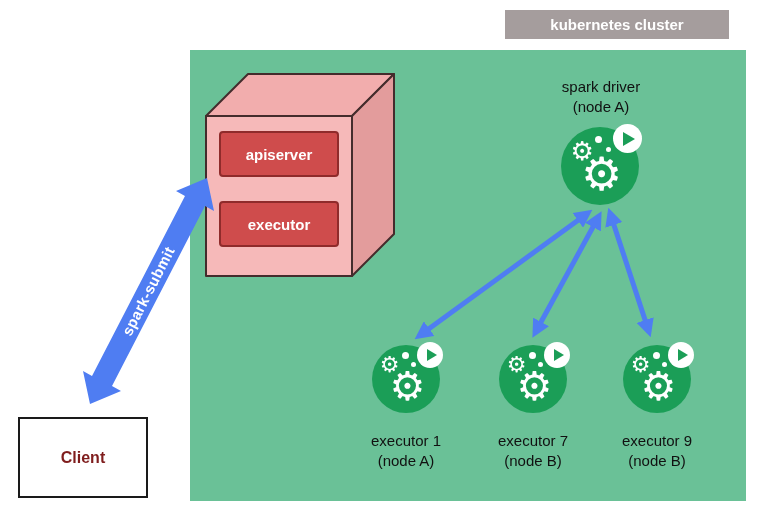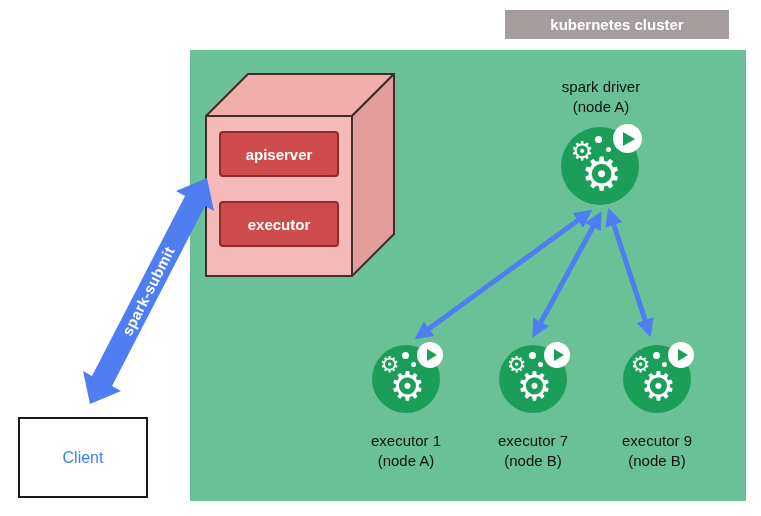--- a/index.html
+++ b/index.html
@@ -50,22 +50,22 @@
     position:absolute;right:-3px;top:-3px;width:29px;height:29px;border-radius:50%;
     background:#fff;display:flex;align-items:center;justify-content:center;
   }
   .pod-sm .play{width:26px;height:26px;}
   .tri{width:0;height:0;border-left:12px solid var(--spark-green);
     border-top:7px solid transparent;border-bottom:7px solid transparent;margin-left:3px;}
   .pod-sm .tri{border-left-width:10px;border-top-width:6px;border-bottom-width:6px;}
   .node-label{position:absolute;text-align:center;font-size:15px;line-height:20px;color:var(--label-text);}
   .client-box{
     position:absolute;left:18px;top:417px;width:130px;height:81px;box-sizing:border-box;
-    background:#fff;border:2px solid #1a1a1a;color:#3b82f6;font-size:16px;
-    display:flex;align-items:center;justify-content:center;
+    background:#fff;border:2px solid #1a1a1a;color:#7f1d1d;font-size:16px;
+    display:flex;align-items:center;justify-content:center;font-weight:bold;
   }
   .submit-label{
     position:absolute;left:148px;top:291px;
     transform:translate(-50%,-50%) rotate(-63deg);
     color:#fff;font-weight:bold;font-size:15px;white-space:nowrap;letter-spacing:.3px;
   }
 </style>
 </head>
 <body>
 

